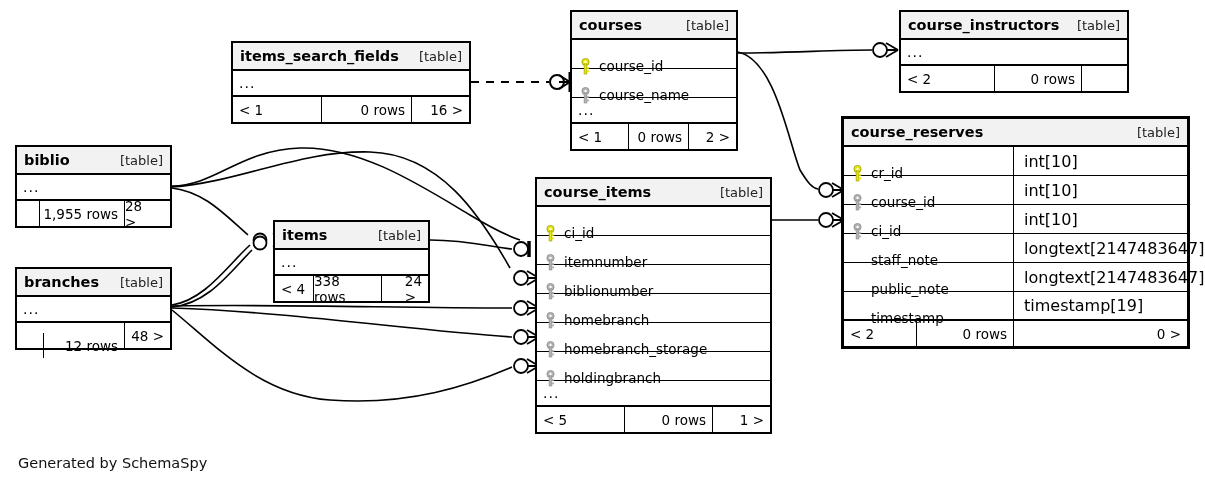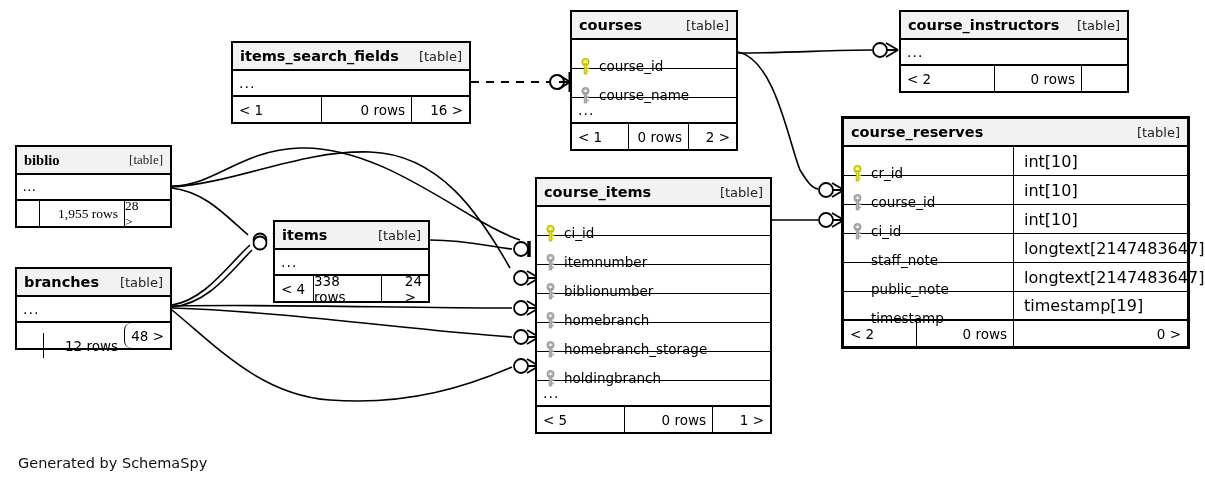--- a/index.html
+++ b/index.html
@@ -275,21 +275,21 @@
       <span class="tbl-tag">[table]</span>
     </div>
     <div class="ellip-row">...</div>
     <div class="footer">
       <div class="f-left" style="width:93px;">&lt; 2</div>
       <div class="f-mid" style="width:87px;">0 rows</div>
       <div class="f-blank" style="width:46px;"></div>
     </div>
   </div>
 
-  <div class="table-box" style="left:15px; top:145px; width:157px;font-family:Liberation Serif, serif;">
+  <div class="table-box" style="left:15px; top:145px; width:157px;">
     <div class="tbl-head">
       <span class="tbl-name">biblio</span>
       <span class="tbl-tag">[table]</span>
     </div>
     <div class="ellip-row">...</div>
     <div class="footer">
       <div class="f-left" style="width:22px;"></div>
       <div class="f-mid" style="width:85px;">1,955 rows</div>
       <div class="f-right" style="width:30px;">28 &gt;</div>
     </div>
@@ -297,21 +297,21 @@
 
   <div class="table-box" style="left:15px; top:267px; width:157px;">
     <div class="tbl-head">
       <span class="tbl-name">branches</span>
       <span class="tbl-tag">[table]</span>
     </div>
     <div class="ellip-row">...</div>
     <div class="footer">
       <div class="f-left" style="width:26px;"></div>
       <div class="f-mid" style="width:81px;margin-top:10px;">12 rows</div>
-      <div class="f-right" style="width:46px;border-radius:7px;">48 &gt;</div>
+      <div class="f-right" style="width:46px;">48 &gt;</div>
     </div>
   </div>
 
   <div class="table-box" style="left:273px; top:199px; width:157px;margin-top:21px;">
     <div class="tbl-head">
       <span class="tbl-name">items</span>
       <span class="tbl-tag">[table]</span>
     </div>
     <div class="ellip-row">...</div>
     <div class="footer">

